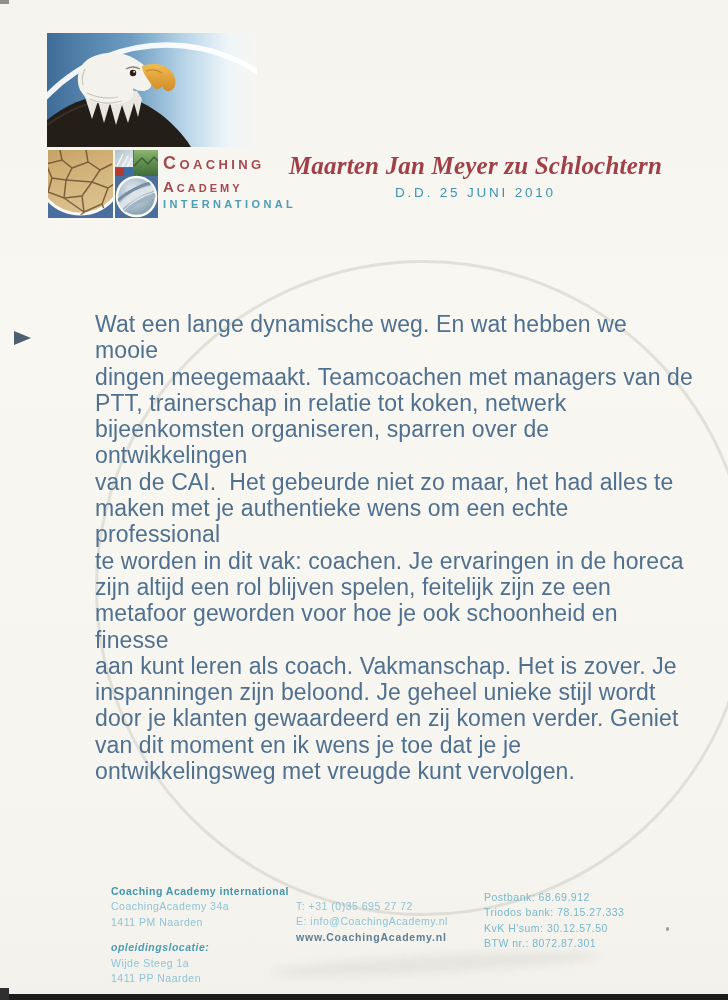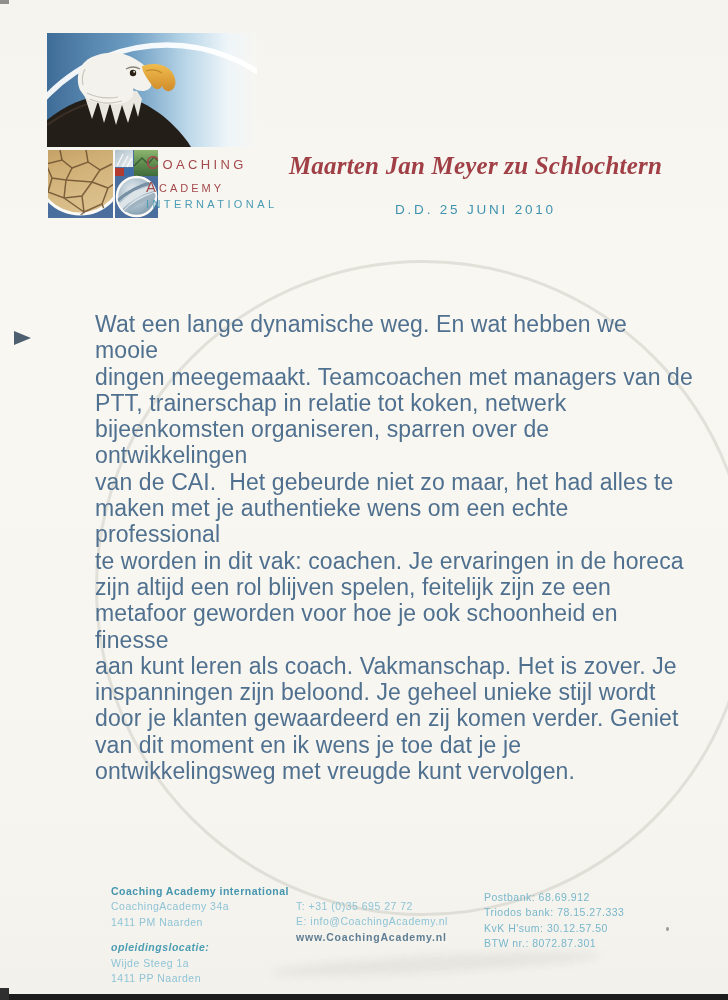--- a/index.html
+++ b/index.html
@@ -26,34 +26,34 @@
     filter:blur(4px);
   }
   
   .corner-mark{position:absolute;left:0;top:0;width:9px;height:4px;background:#6f6f6f;opacity:.75;}
   .bottom-strip{position:absolute;left:0;bottom:0;width:728px;height:6px;background:#1c1c1c;}
   .bottom-strip-left{position:absolute;left:0;bottom:0;width:9px;height:12px;background:#2f2f2f;}
   .speck{position:absolute;left:666px;top:927px;width:3px;height:4px;background:#9a9a96;border-radius:50%;}
   
   .eagle-box{position:absolute;left:47px;top:33px;width:210px;height:114px;}
   .collage-row{position:absolute;left:48px;top:150px;width:110px;height:68px;display:flex;gap:2px;}
-  .brand{position:absolute;left:146px;top:152px;color:#a4494c;}
+  .brand{position:absolute;left:163px;top:152px;color:#a4494c;font-weight:bold;}
   .brand-line1{font-variant-caps:small-caps;font-size:18px;letter-spacing:3.4px;line-height:22px;}
   .brand-line2{font-variant-caps:small-caps;font-size:15px;letter-spacing:3px;line-height:20px;margin-top:3px;}
   .brand-line3{font-size:11px;letter-spacing:3.4px;line-height:14px;margin-top:0;color:#4b9cb4;text-transform:uppercase;}
   
   .head-right{position:absolute;right:66px;top:152px;text-align:center;}
   .recipient{
     font-family:"Liberation Serif", serif;
     font-style:italic;font-weight:bold;
     font-size:25px;color:#a04046;letter-spacing:0.2px;
     white-space:nowrap;
   }
   .dateline{
-    margin-top:22px;
+    margin-top:5px;
     font-size:13.5px;color:#3f93af;letter-spacing:2.8px;
     white-space:nowrap;
   }
   
   .margin-arrow{
     position:absolute;left:14px;top:331px;width:0;height:0;
     border-top:7px solid transparent;border-bottom:7px solid transparent;
     border-left:17px solid #4e6070;
   }
   

